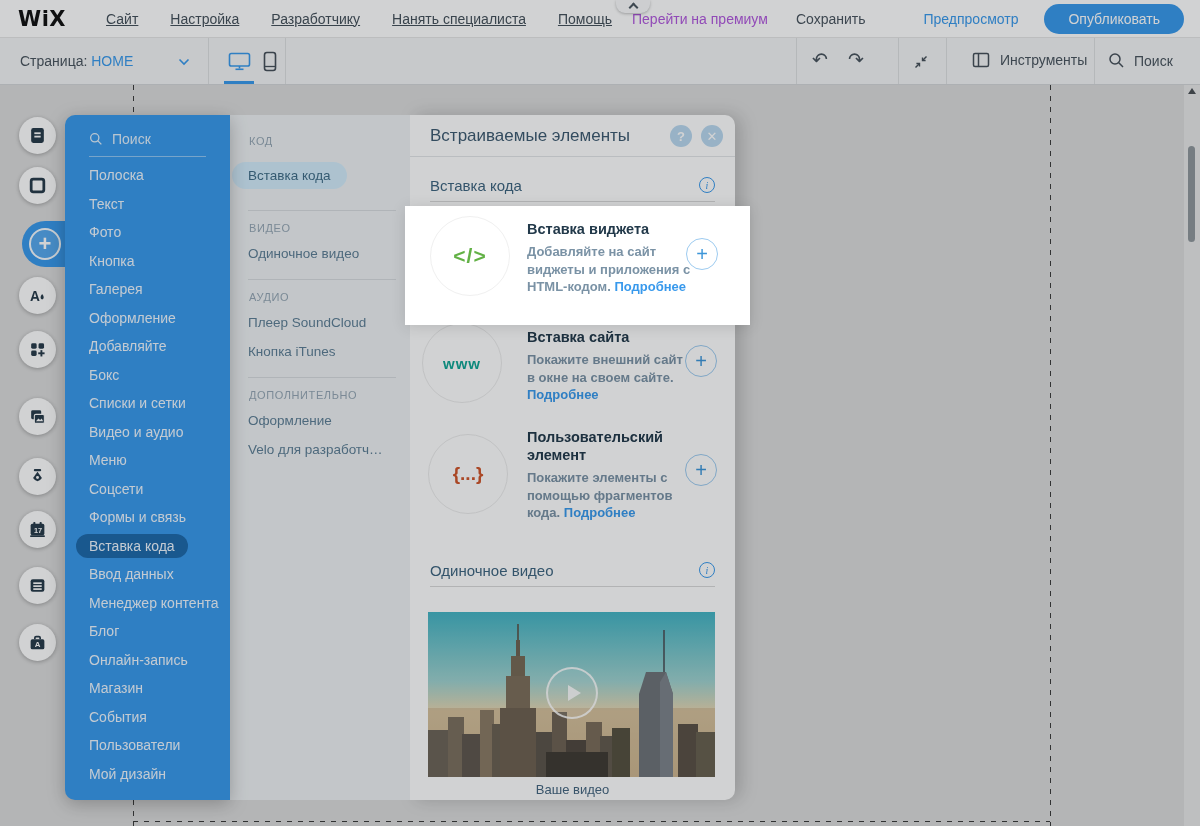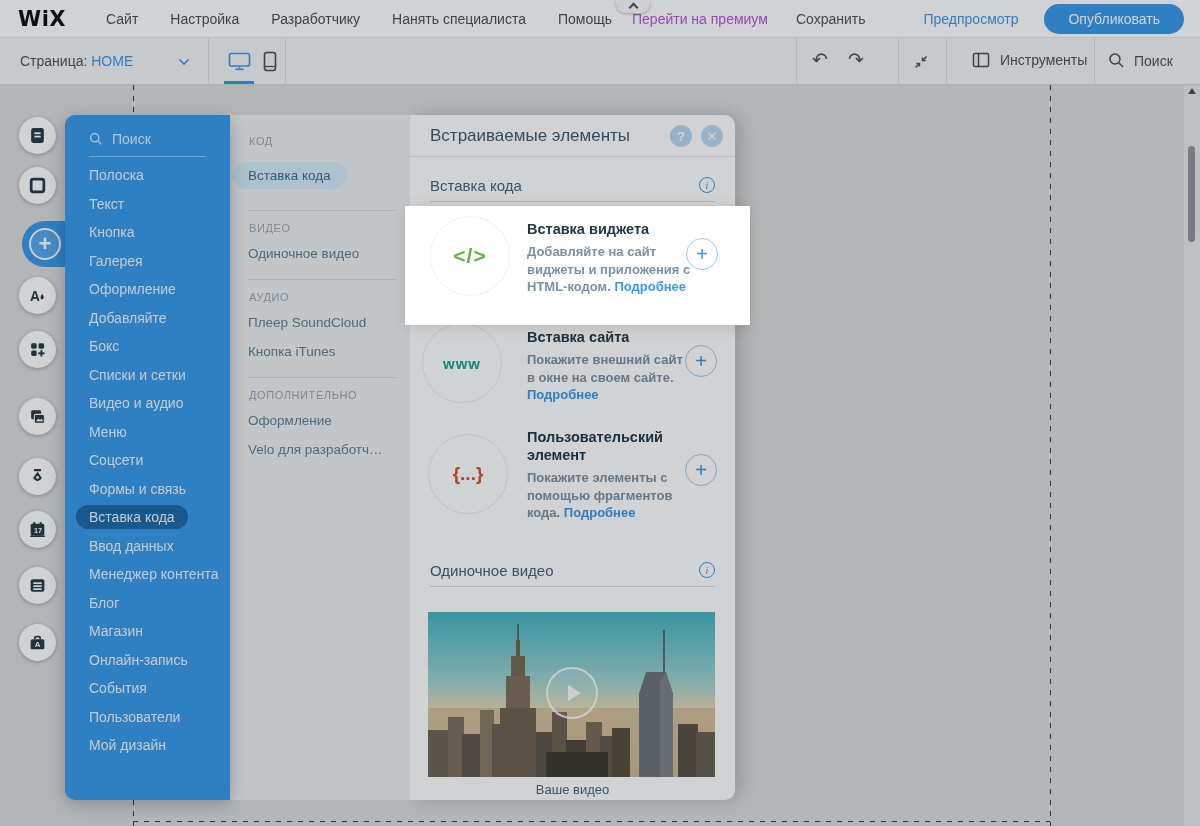--- a/index.html
+++ b/index.html
@@ -5,21 +5,21 @@
   * { margin:0; padding:0; box-sizing:border-box; }
   html,body { background:#9aa0a6; }
   body { font-family:"Liberation Sans","DejaVu Sans",sans-serif; }
   .stage { position:relative; width:1200px; height:826px; overflow:hidden; background:#4d7c0f; }
 
   
   .menubar { position:absolute; left:0; top:0; width:1200px; height:38px; background:#ffffff;
              border-bottom:1px solid #e6e6e6; display:flex; align-items:center; z-index:5; }
   .logo { margin-left:18px; margin-right:40px; font-size:21px; font-weight:bold; color:#111;
           letter-spacing:.5px; font-family:"DejaVu Sans",sans-serif; }
-  .menu-items { display:flex; gap:32px; align-items:center; font-size:14px; color:#44505a; }
+  .menu-items { display:flex; gap:32px; align-items:center; font-size:14px; color:#44505a;text-decoration:underline; }
   .menu-items .mi { cursor:pointer; white-space:nowrap; }
   .mi-premium { margin-left:20px; font-size:14px; color:#b158dd; cursor:pointer; }
   .menubar-right { margin-left:auto; display:flex; align-items:center; gap:26px; padding-right:16px; }
   .mb-save { font-size:14px; color:#49545e; cursor:pointer; }
   .mb-preview { font-size:14px; color:#3899ec; cursor:pointer;padding-left:32px; }
   .mb-publish { background:#3899ec; color:#fff; font-size:14px; border:none; border-radius:16px;
                 padding:7px 24px; cursor:pointer; }
 
   
   .caret-tab { position:absolute; left:616px; top:0; width:34px; height:13px; background:#fafbfc;
@@ -310,20 +310,23 @@
     </div>
     <div class="cat-search-line"></div>
     <div class="cat-list">
         <div class="cat-row">
           <span>Полоска</span>
         </div>
         <div class="cat-row">
           <span>Текст</span>
         </div>
         <div class="cat-row">
+          <span>Фото</span>
+        </div>
+        <div class="cat-row">
           <span>Кнопка</span>
         </div>
         <div class="cat-row">
           <span>Галерея</span>
         </div>
         <div class="cat-row">
           <span>Оформление</span>
         </div>
         <div class="cat-row">
           <span>Добавляйте</span>
@@ -352,24 +355,24 @@
         <div class="cat-row">
           <span>Ввод данных</span>
         </div>
         <div class="cat-row">
           <span>Менеджер контента</span>
         </div>
         <div class="cat-row">
           <span>Блог</span>
         </div>
         <div class="cat-row">
+          <span>Онлайн-запись</span>
+        </div>
+        <div class="cat-row">
           <span>Магазин</span>
-        </div>
-        <div class="cat-row">
-          <span>Онлайн-запись</span>
         </div>
         <div class="cat-row">
           <span>События</span>
         </div>
         <div class="cat-row">
           <span>Пользователи</span>
         </div>
         <div class="cat-row">
           <span>Мой дизайн</span>
         </div>

